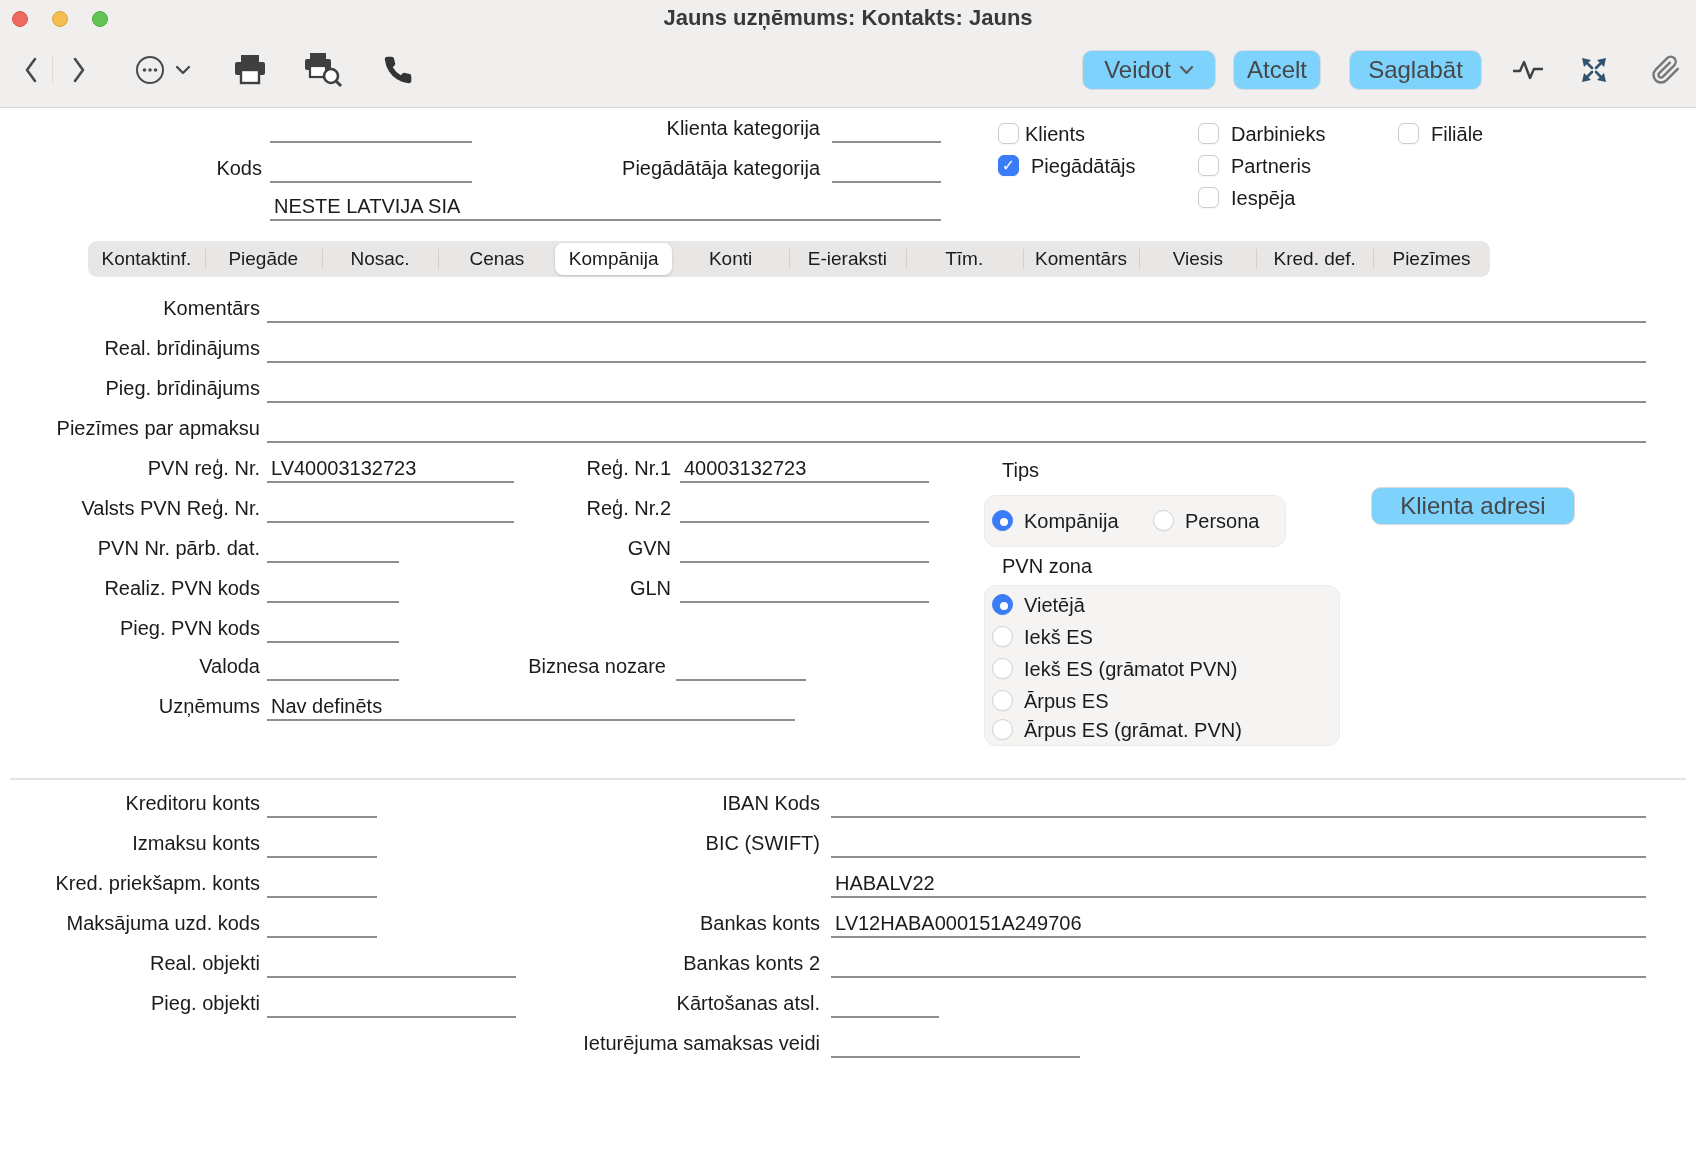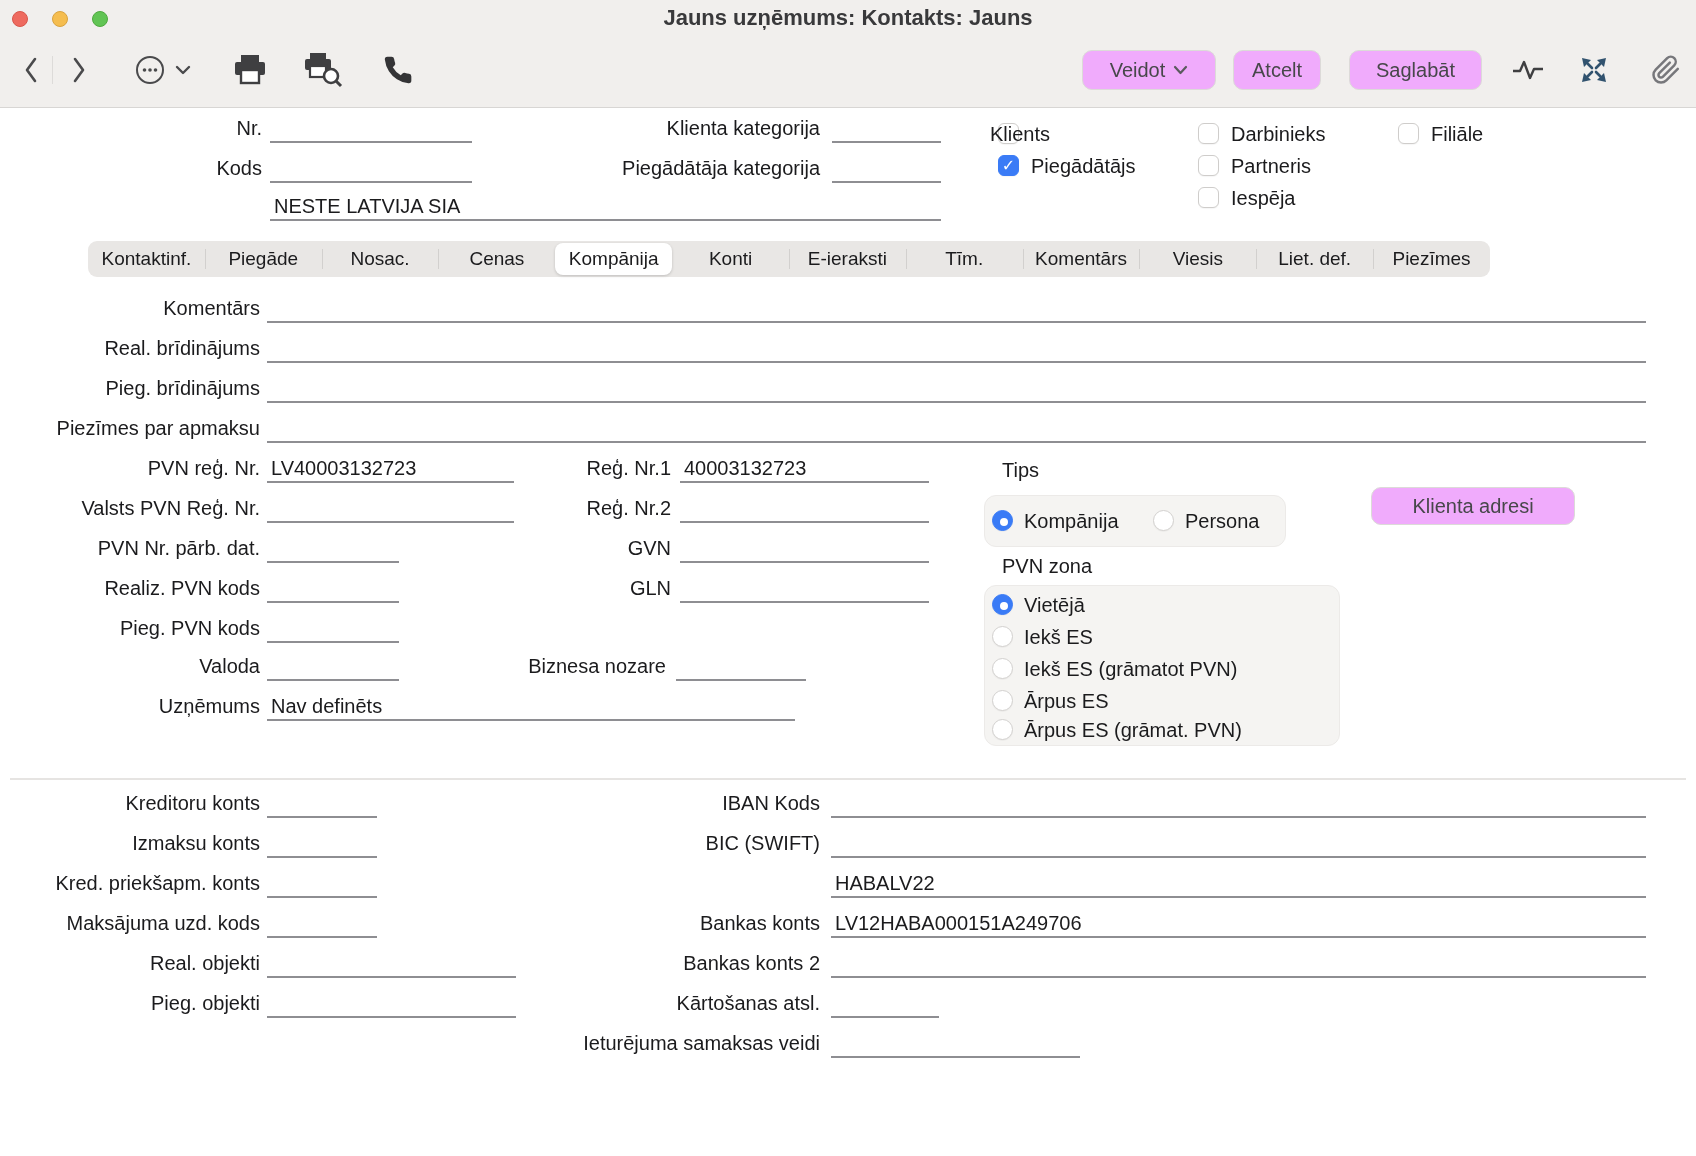--- a/index.html
+++ b/index.html
@@ -21,22 +21,22 @@
 
   
   .chrome{position:absolute;left:0;top:0;width:1696px;height:108px;background:var(--chrome);border-bottom:1px solid var(--chrome-border)}
   .traffic{position:absolute;top:11px;width:16px;height:16px;border-radius:50%}
   .t-red{left:12px;background:#ee6a5f;border:1px solid #d9564b}
   .t-yellow{left:52px;background:#f5bd4f;border:1px solid #d9a33f}
   .t-green{left:92px;background:#61c454;border:1px solid #4fa93f}
   .win-title{position:absolute;left:0;top:5px;width:1696px;text-align:center;font-size:22px;font-weight:bold;color:#39393b}
   .tb-icon{position:absolute;top:50px;height:40px;display:flex;align-items:center;justify-content:center;cursor:default}
   .nav-sep{position:absolute;left:52px;top:56px;width:1px;height:28px;background:#dddbd9}
-  .tb-btn{position:absolute;top:50px;height:40px;background:#f0abfc;border:1px solid var(--btnborder);border-radius:10px;
-          font-size:20px;color:var(--muted);display:flex;align-items:center;justify-content:center;gap:8px}
+  .tb-btn{position:absolute;top:50px;height:40px;background:#7dd3fc;border:1px solid var(--btnborder);border-radius:10px;
+          font-size:24px;color:var(--muted);display:flex;align-items:center;justify-content:center;gap:8px}
 
   
   .flabel{position:absolute;height:30px;line-height:30px;text-align:right;font-size:20px;color:var(--text);white-space:nowrap}
   .fline{position:absolute;height:30px;line-height:30px;border-bottom:2px solid var(--line);font-size:20px;color:var(--text);padding-left:4px;white-space:nowrap;overflow:hidden}
   .glabel{position:absolute;height:28px;line-height:28px;font-size:20px;color:var(--text)}
 
   
   .cb{position:absolute;width:21px;height:21px;border-radius:6px;background:#fff;border:1.5px solid #cfcdcb;box-shadow:0 1px 1px rgba(0,0,0,.04)}
   .cb.on{background:var(--accent);border-color:var(--accent)}
   .cb.on::after{content:"✓";position:absolute;left:0;top:0;width:100%;height:100%;display:flex;align-items:center;justify-content:center;color:#fff;font-size:16px;font-weight:bold}
@@ -149,33 +149,32 @@
         </g>
       </svg>
     </div>
     <div class="tb-icon" style="left:1646px;width:40px">
       <svg width="30" height="30" viewBox="0 0 24 24">
           <path d="M21.44 11.05l-9.19 9.19a6 6 0 0 1-8.49-8.49l9.19-9.19a4 4 0 0 1 5.66 5.66l-9.2 9.19a2 2 0 0 1-2.83-2.83l8.49-8.48" fill="none" stroke="#77777b" stroke-width="2" stroke-linecap="round" stroke-linejoin="round"></path>
         </svg>
     </div>
   </div>
 
-  <div class="flabel" style="left:0;top:113px;width:262px">Nr.</div>
   <div class="fline" style="left:270px;top:113px;width:202px"><span></span></div>
   <div class="flabel" style="left:0;top:153px;width:262px">Kods</div>
   <div class="fline" style="left:270px;top:153px;width:202px"><span></span></div>
   <div class="fline" style="left:270px;top:191px;width:671px"><span>NESTE LATVIJA SIA</span></div>
 
   <div class="flabel" style="left:520px;top:113px;width:300px">Klienta kategorija</div>
   <div class="fline" style="left:832px;top:113px;width:109px"><span></span></div>
   <div class="flabel" style="left:520px;top:153px;width:300px">Piegādātāja kategorija</div>
   <div class="fline" style="left:832px;top:153px;width:109px"><span></span></div>
 
   <div class="cb" style="left:998px;top:123px"></div>
-  <div class="cblabel" style="left:990px;top:120px">Klients</div>
+  <div class="cblabel" style="left:1025px;top:120px">Klients</div>
   <div class="cb on" style="left:998px;top:155px"></div>
   <div class="cblabel" style="left:1031px;top:152px">Piegādātājs</div>
   <div class="cb" style="left:1198px;top:123px"></div>
   <div class="cblabel" style="left:1231px;top:120px">Darbinieks</div>
   <div class="cb" style="left:1198px;top:155px"></div>
   <div class="cblabel" style="left:1231px;top:152px">Partneris</div>
   <div class="cb" style="left:1198px;top:187px"></div>
   <div class="cblabel" style="left:1231px;top:184px">Iespēja</div>
   <div class="cb" style="left:1398px;top:123px"></div>
   <div class="cblabel" style="left:1431px;top:120px">Filiāle</div>
@@ -184,21 +183,21 @@
     <div class="tab">Kontaktinf.</div>
     <div class="tab">Piegāde</div>
     <div class="tab">Nosac.</div>
     <div class="tab">Cenas</div>
     <div class="tab active">Kompānija</div>
     <div class="tab">Konti</div>
     <div class="tab">E-ieraksti</div>
     <div class="tab">Tīm.</div>
     <div class="tab">Komentārs</div>
     <div class="tab">Viesis</div>
-    <div class="tab">Liet. def.</div>
+    <div class="tab">Kred. def.</div>
     <div class="tab">Piezīmes</div>
   </div>
 
   <div class="flabel" style="left:0;top:293px;width:260px">Komentārs</div>
   <div class="fline" style="left:267px;top:293px;width:1379px"><span></span></div>
   <div class="flabel" style="left:0;top:333px;width:260px">Real. brīdinājums</div>
   <div class="fline" style="left:267px;top:333px;width:1379px"><span></span></div>
   <div class="flabel" style="left:0;top:373px;width:260px">Pieg. brīdinājums</div>
   <div class="fline" style="left:267px;top:373px;width:1379px"><span></span></div>
   <div class="flabel" style="left:0;top:413px;width:260px">Piezīmes par apmaksu</div>

